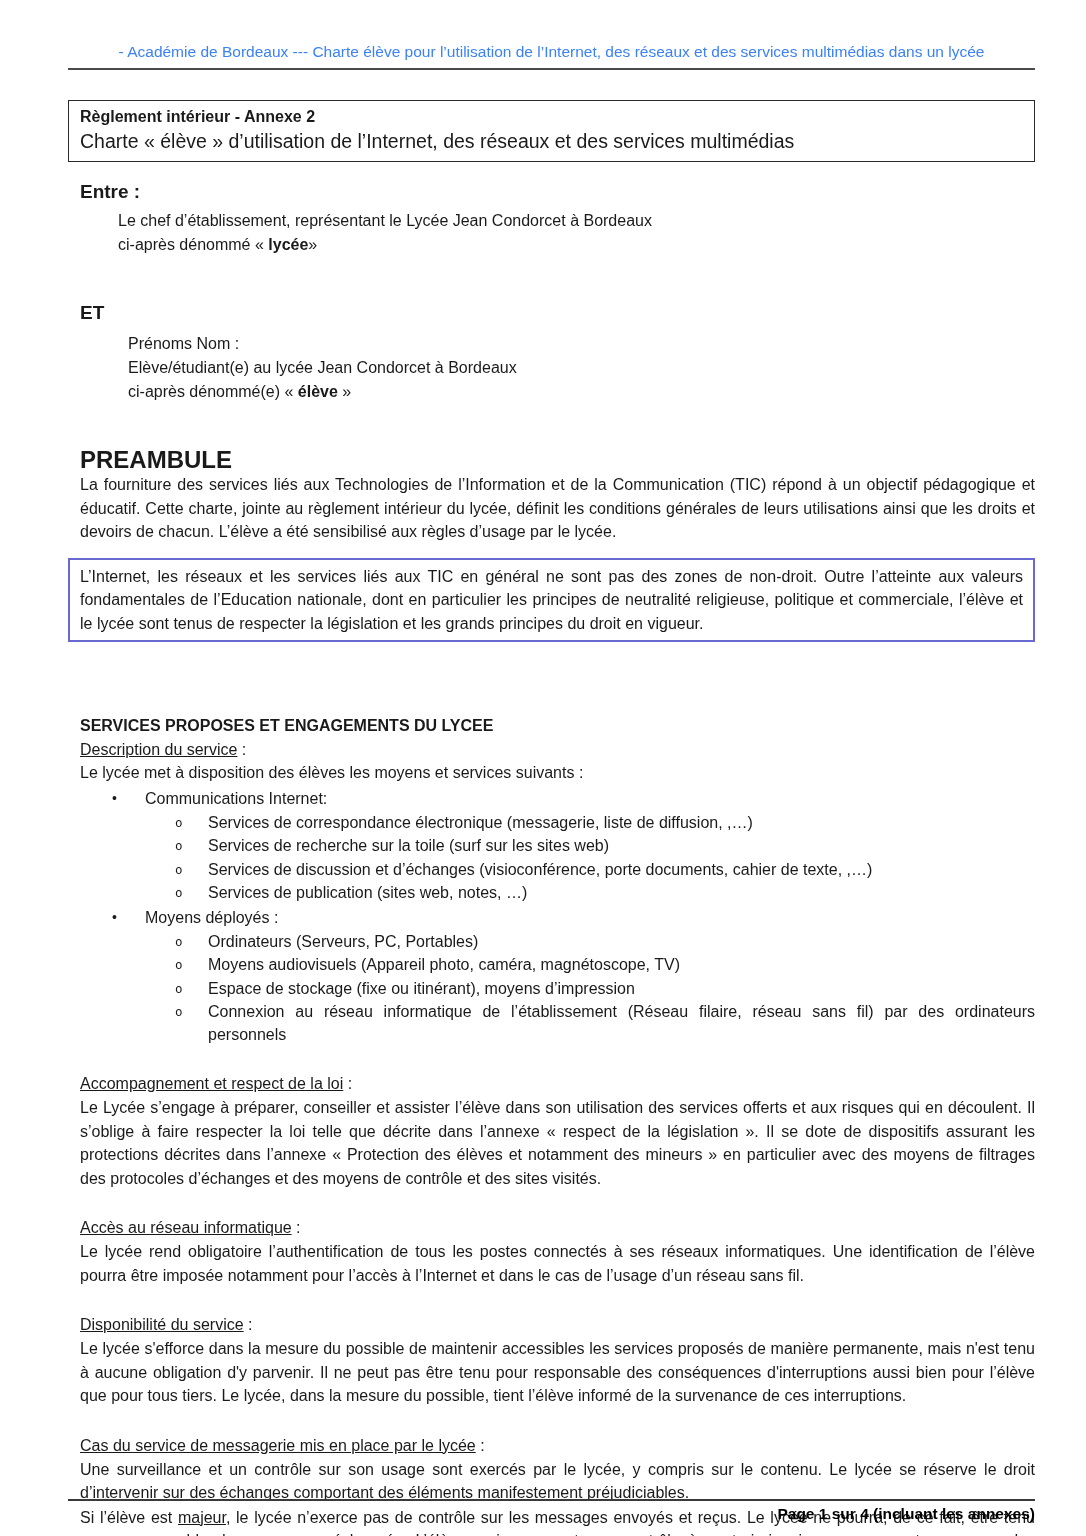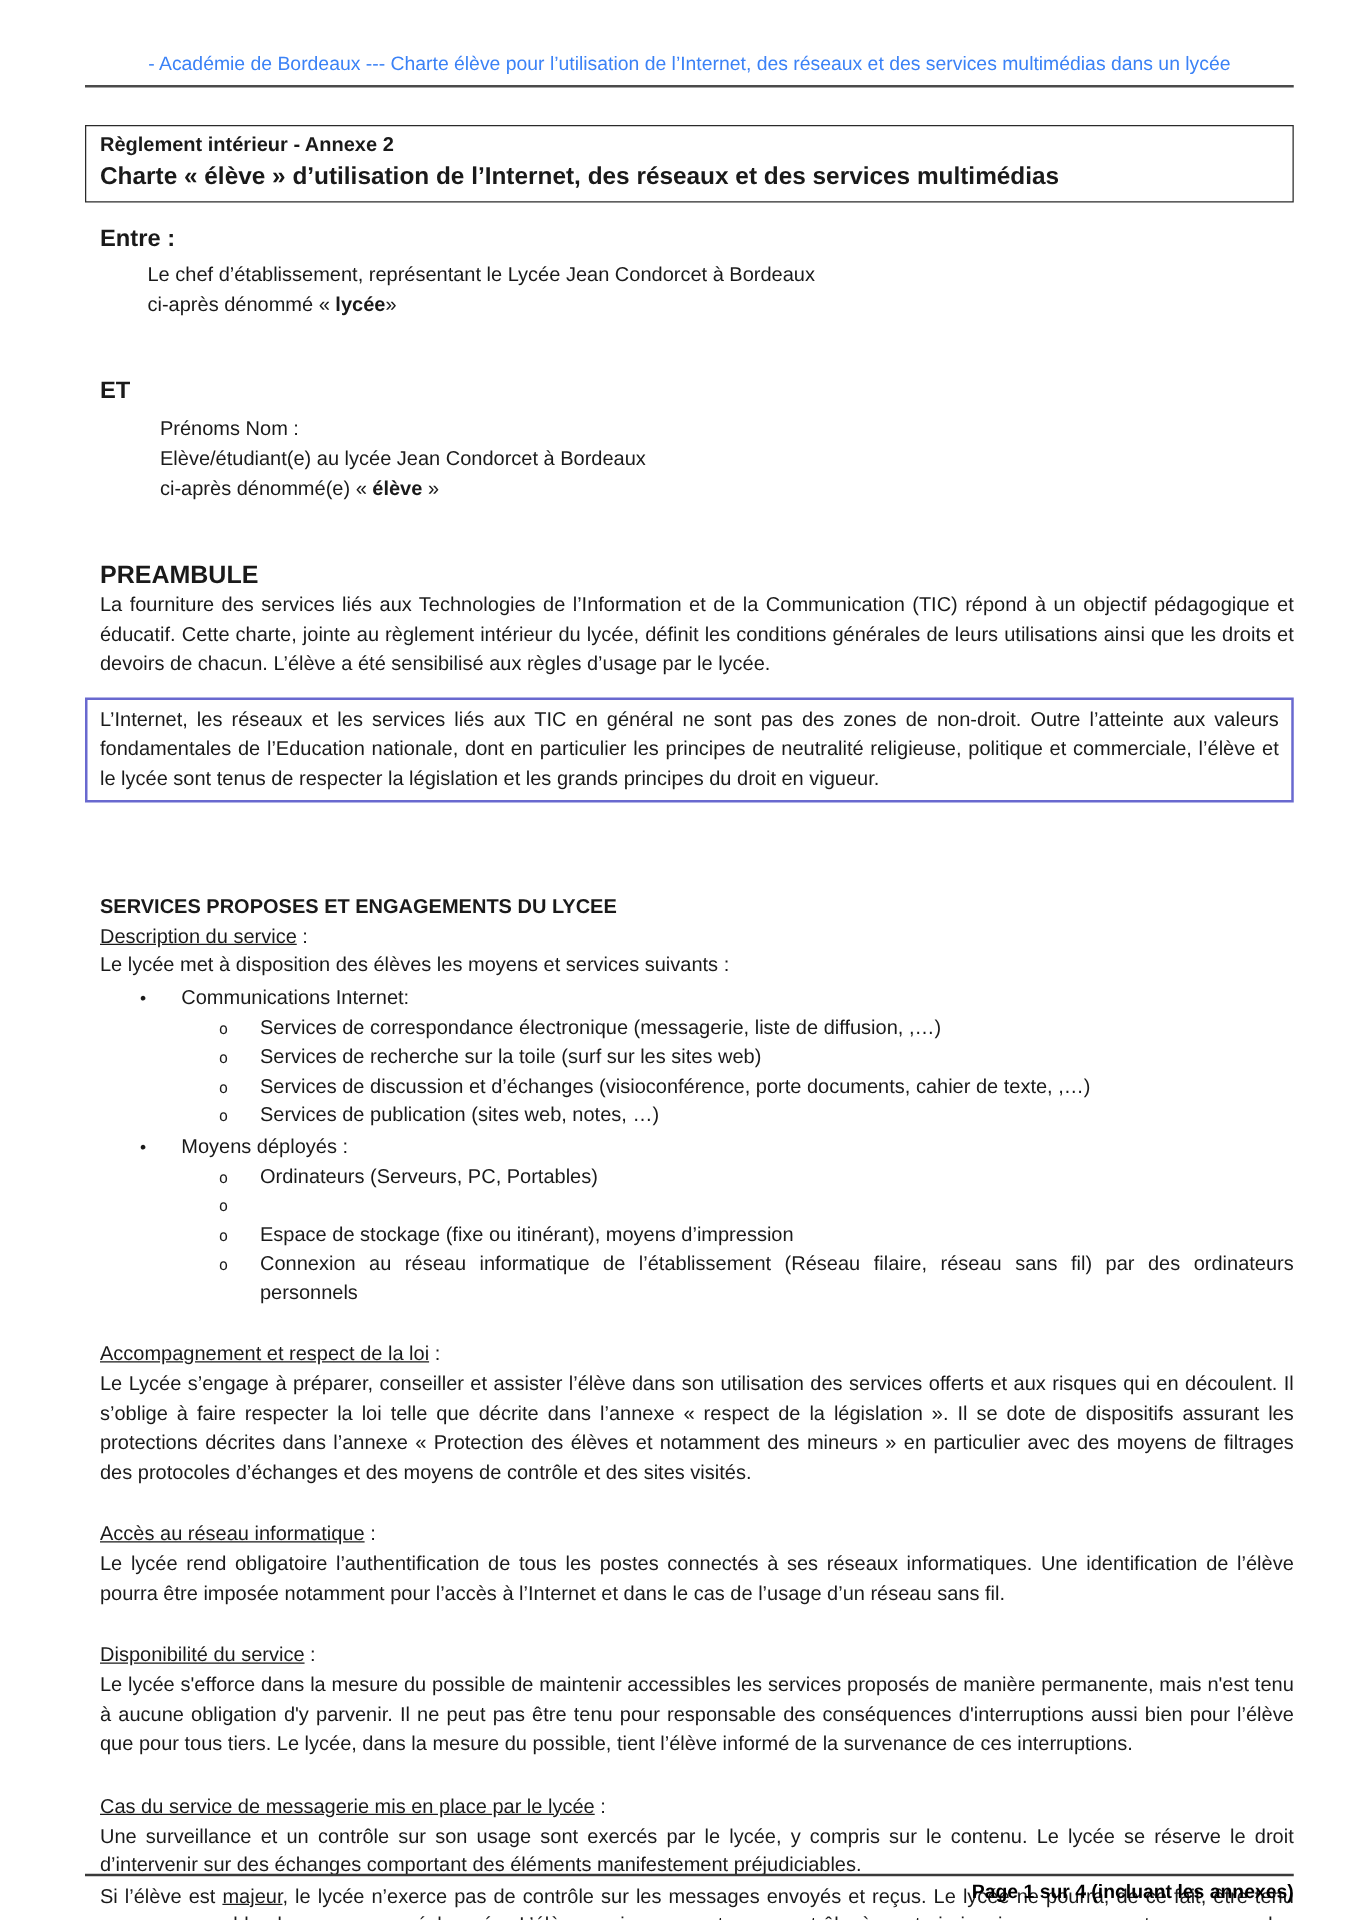--- a/index.html
+++ b/index.html
@@ -25,27 +25,27 @@
     height:0;
     border-top:2px solid #4a4a4a;
   }
   
   .title-box{
     margin-top:30px;
     border:1px solid #2a2a2a;
     padding:5px 11px 7px 11px;
   }
   .title-line1{font-size:16px;line-height:22px;font-weight:bold;}
-  .title-line2{font-size:19.5px;line-height:26px;font-weight:bold;}
+  .title-line2{font-size:19.5px;line-height:26px;font-weight:normal;}
   
   .content{margin-left:12px;margin-right:0;}
   .h-large{font-size:19px;line-height:24px;font-weight:bold;margin:0;}
   .h-entre{margin-top:18px;}
   .h-et{margin-top:44px;}
-  .h-preambule{font-size:20px;margin-top:44px;}
+  .h-preambule{font-size:24px;margin-top:44px;}
   .h-services{font-size:16px;margin-top:72px;}
   .indent1{margin-left:38px;margin-top:5px;}
   .indent2{margin-left:48px;margin-top:7px;}
   p{margin:0;}
   .body-line{font-size:16px;line-height:24px;}
   .para{font-size:16px;line-height:23.5px;text-align:justify;margin-top:1px;}
   .boxed-para{
     margin-top:14px;
     margin-left:-12px;
     border:2px solid #84cc16;
@@ -134,20 +134,21 @@
       <div class="b1">
         <span class="glyph">•</span>
         <span class="txt">Moyens déployés :</span>
       </div>
       <div class="b2">
         <span class="glyph">o</span>
         <span class="txt">Ordinateurs (Serveurs, PC, Portables)</span>
       </div>
       <div class="b2">
         <span class="glyph">o</span>
+        <span class="txt">Moyens audiovisuels (Appareil photo, caméra, magnétoscope, TV)</span>
       </div>
       <div class="b2">
         <span class="glyph">o</span>
         <span class="txt">Espace de stockage (fixe ou itinérant), moyens d’impression</span>
       </div>
       <div class="b2">
         <span class="glyph">o</span>
         <span class="txt just">Connexion au réseau informatique de l’établissement (Réseau filaire, réseau sans fil) par des ordinateurs personnels</span>
       </div>
     </div>

